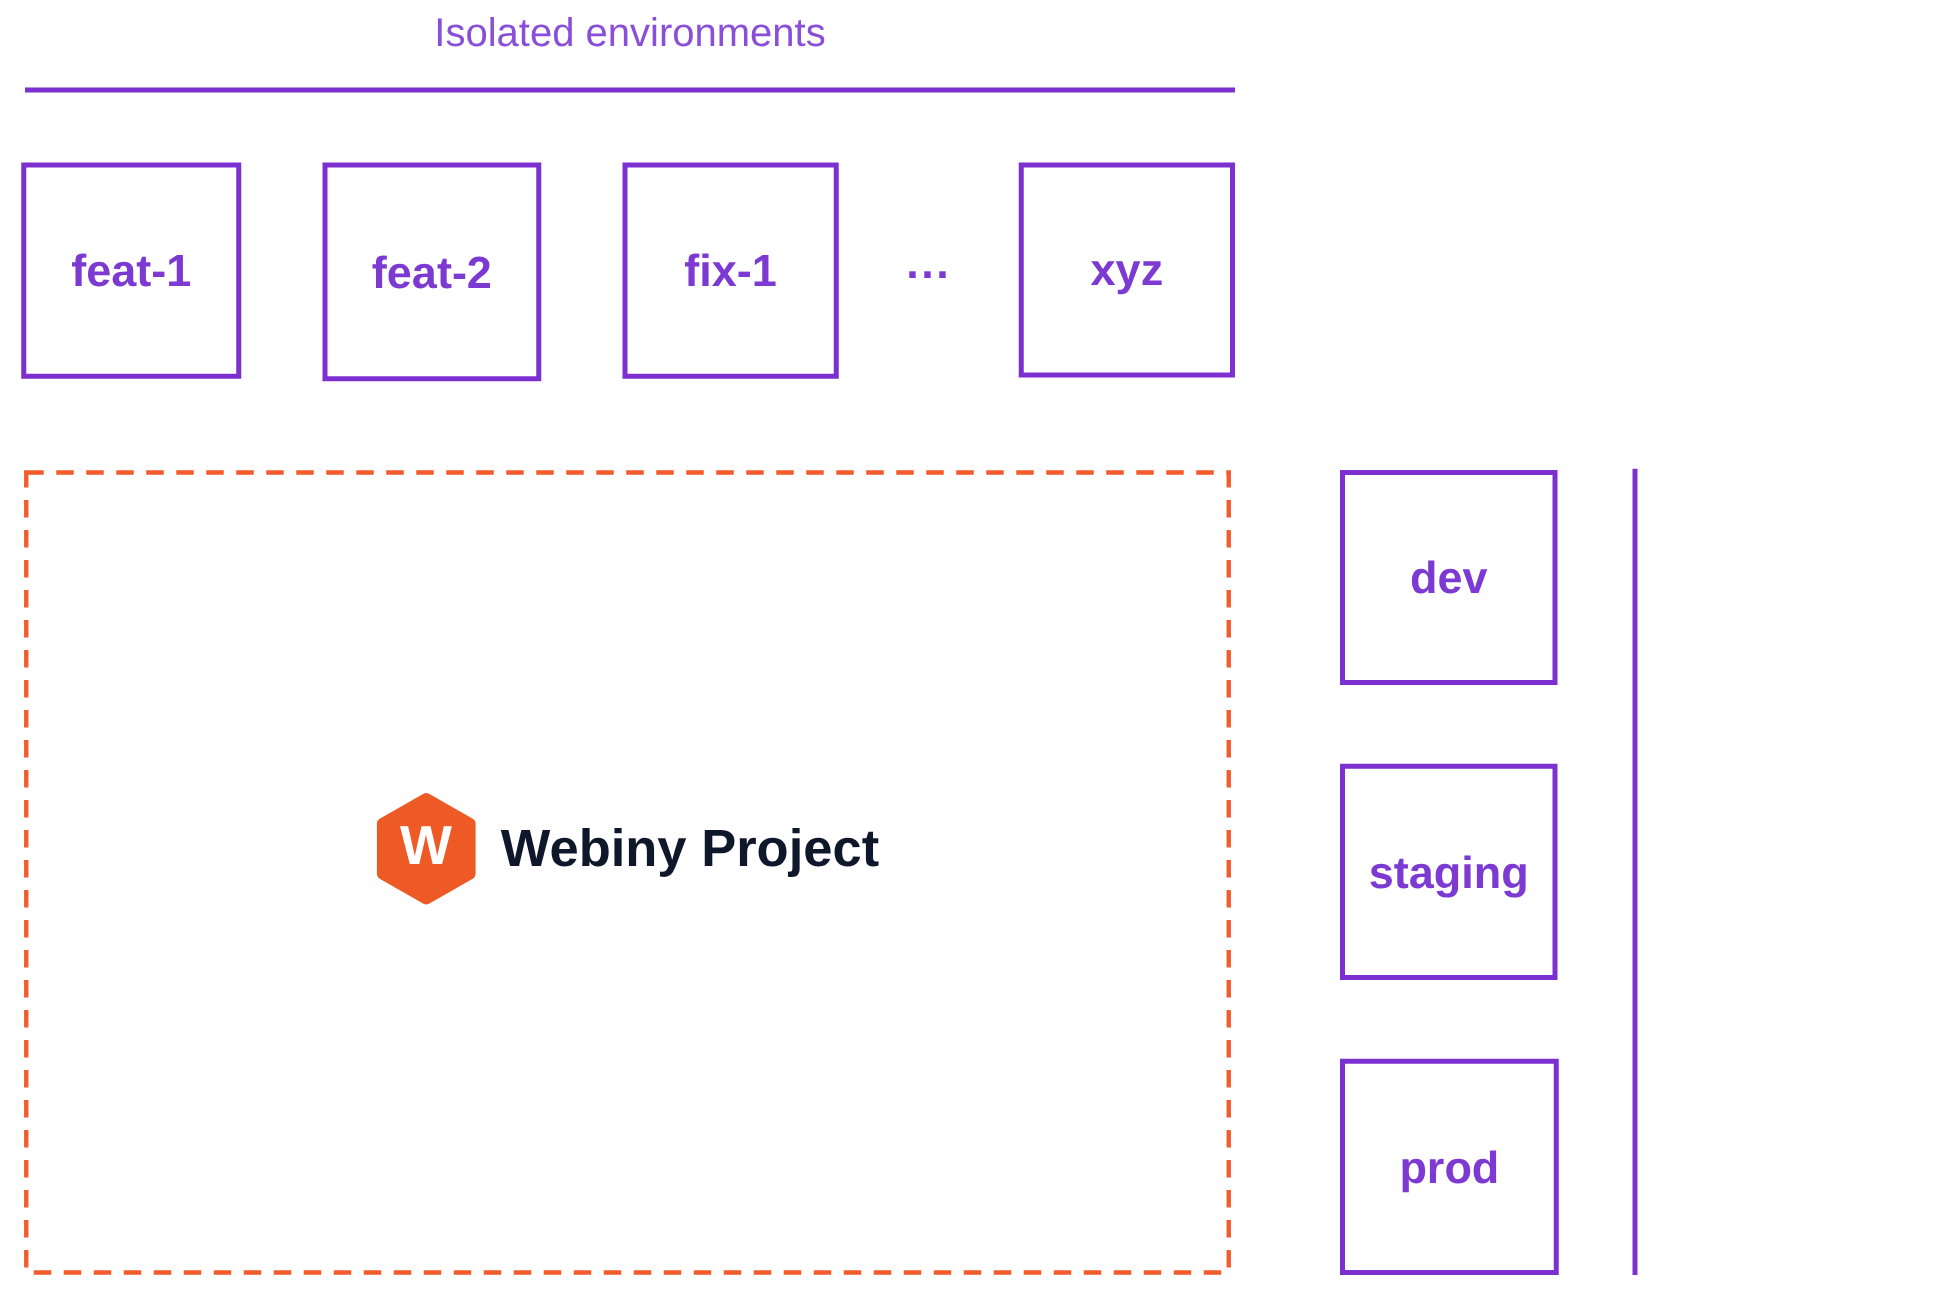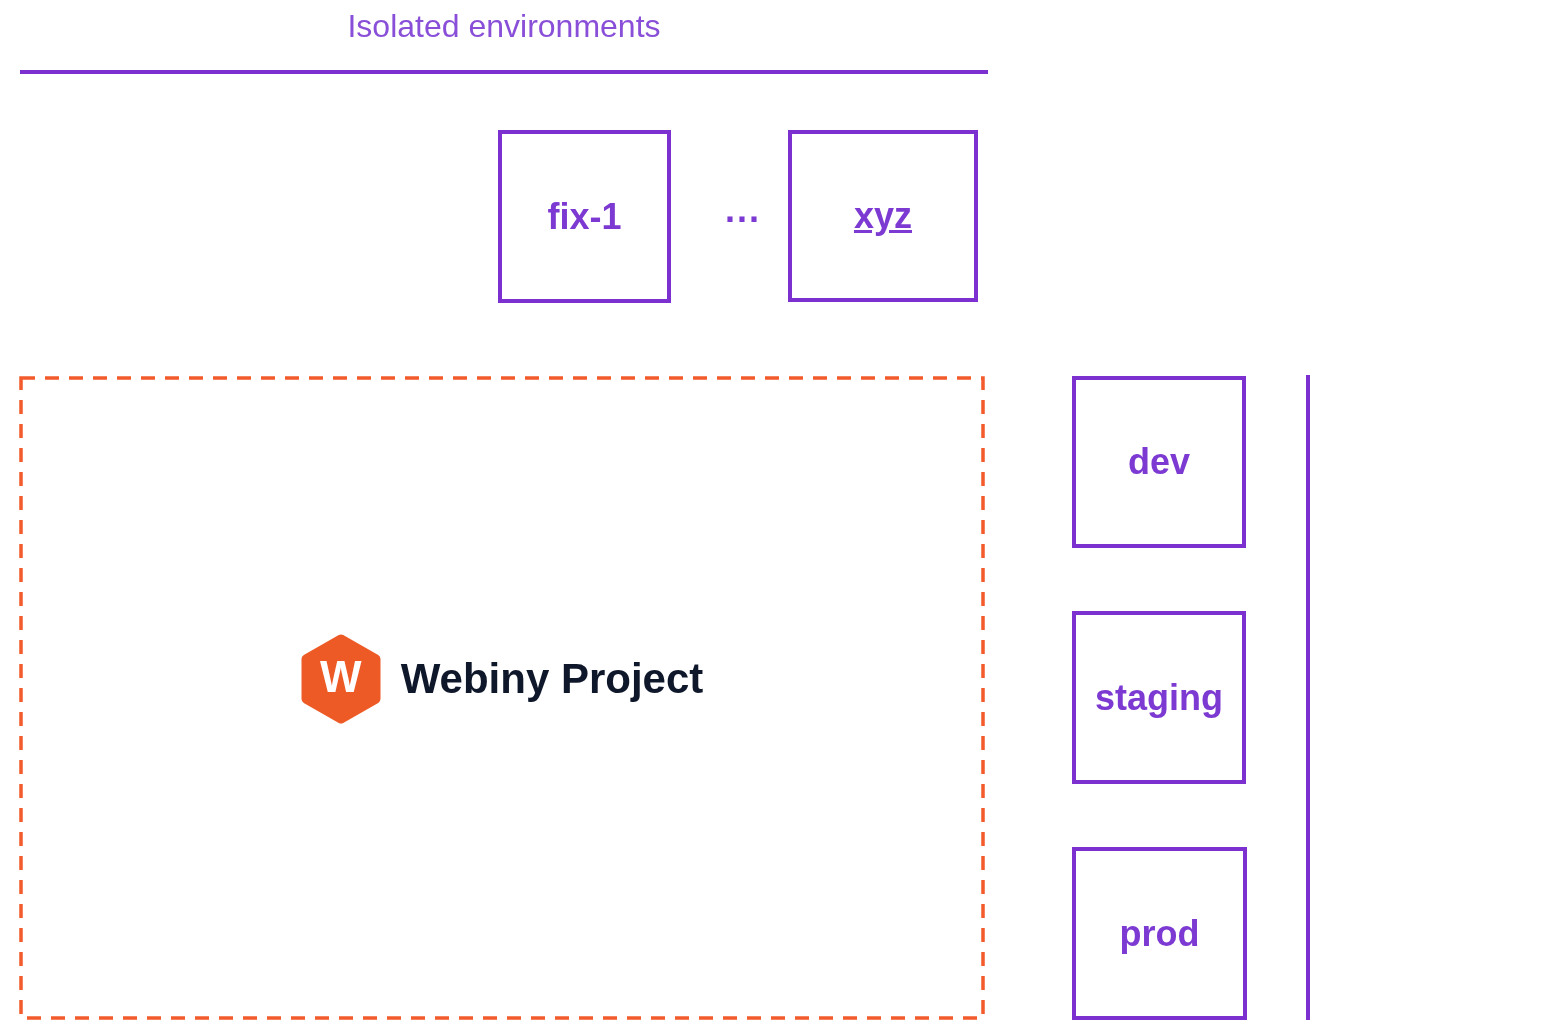--- a/index.html
+++ b/index.html
@@ -47,21 +47,21 @@
     justify-content: center;
     font-size: 36px;
     font-weight: 700;
     color: #7d3ad2;
   }
 
   
   .box-feat1 { left: 17px;  top: 130px; width: 176px; height: 173px; }
   .box-feat2 { left: 258px; top: 130px; width: 175px; height: 175px; }
   .box-fix1  { left: 498px; top: 130px; width: 173px; height: 173px; }
-  .box-xyz   { left: 788px; top: 130px; width: 190px; height: 172px; text-decoration: underline; }
+  .box-xyz   { left: 815px; top: 130px; width: 173px; height: 172px; }
 
   .ellipsis {
     position: absolute;
     left: 671px;
     top: 130px;
     width: 144px;
     height: 160px;
     display: flex;
     align-items: center;
     justify-content: center;
@@ -148,20 +148,26 @@
   }
 </style>
 </head>
 <body>
 
 <div class="canvas">
 
   <div class="iso-title">Isolated environments</div>
   <div class="iso-line"></div>
 
+  <div class="env-box box-feat1">
+    <span>feat-1</span>
+  </div>
+  <div class="env-box box-feat2">
+    <span>feat-2</span>
+  </div>
   <div class="env-box box-fix1">
     <span>fix-1</span>
   </div>
   <div class="ellipsis">...</div>
   <div class="env-box box-xyz">
     <span>xyz</span>
   </div>
 
   <svg class="project-boundary" width="966" height="644" viewBox="0 0 966 644">
     <rect x="2" y="2" width="962" height="640" fill="none" stroke="#f35b2c" stroke-width="3.5" stroke-dasharray="14 10"></rect>

